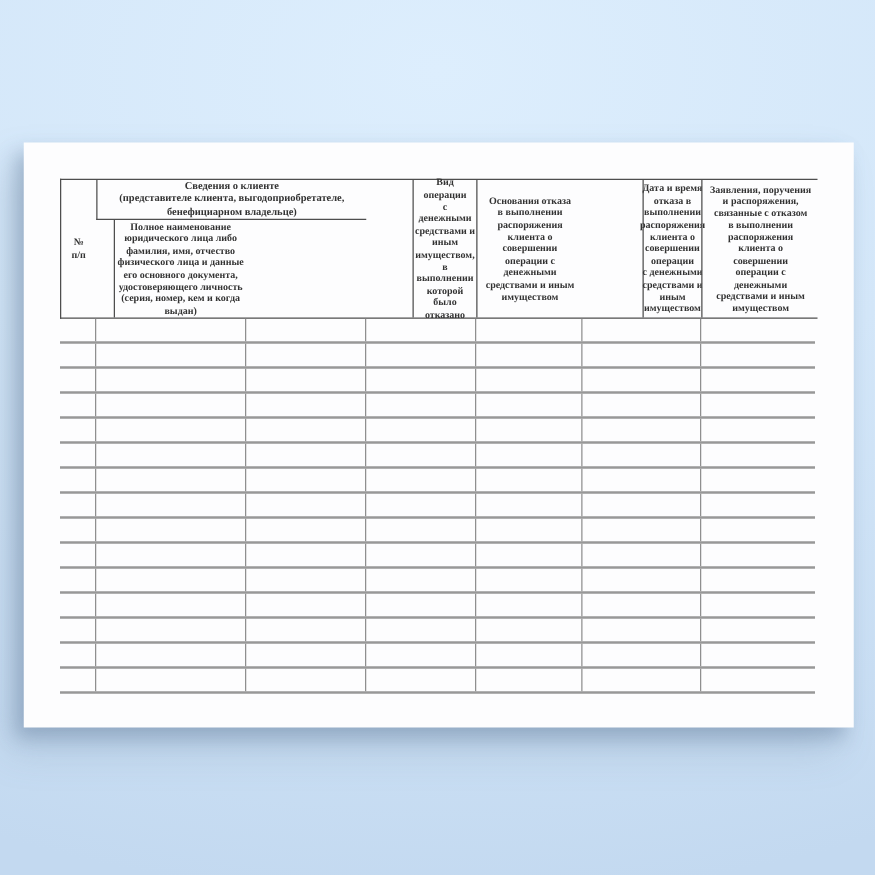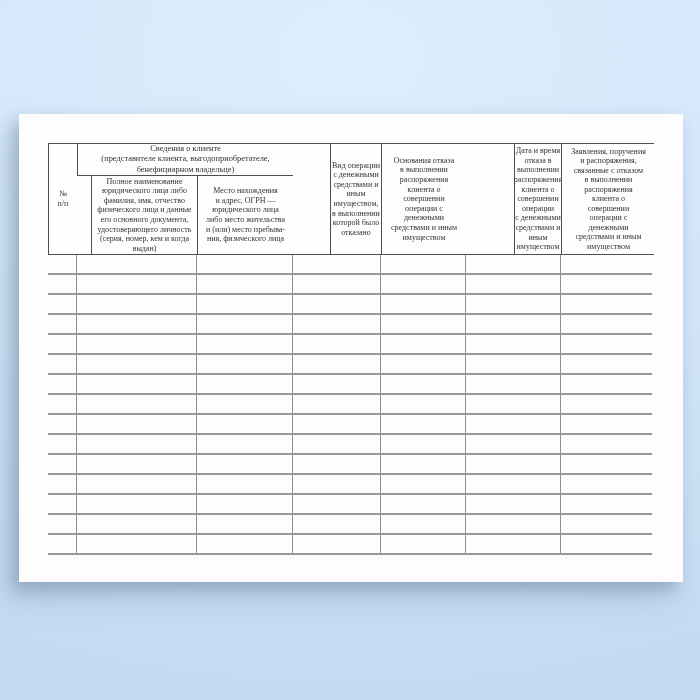--- a/index.html
+++ b/index.html
@@ -43,21 +43,21 @@
     box-sizing: border-box;
     color: #333;
   }
   .hc {
     display: flex;
     align-items: center;
     justify-content: center;
     text-align: center;
     white-space: pre-line;
     font-size: 8px;
-    font-weight: 400;
+    font-weight: 700;
     line-height: 9.6px;
     padding: 1px;
     box-sizing: border-box;
   }
   .c-no         { grid-area: 1 / 1 / 3 / 2; line-height: 10px; }
   .c-group      { grid-area: 1 / 2 / 2 / 4; border-left: 1.5px solid #4e4e4e; border-bottom: 1.5px solid #4e4e4e; font-size: 8.4px; line-height: 10.2px; }
   .c-fullname   { grid-area: 2 / 2 / 3 / 3; border-left: 1.5px solid #4e4e4e; margin-left: 14px; }
   .c-location   { grid-area: 2 / 3 / 3 / 4; border-left: 1.5px solid #4e4e4e; }
   .c-operation  { grid-area: 1 / 4 / 3 / 5; border-left: 1.5px solid #4e4e4e; margin-left: 37px; }
   .c-grounds    { grid-area: 1 / 5 / 3 / 6; border-left: 1.5px solid #4e4e4e; }
@@ -94,26 +94,20 @@
 (представителе клиента, выгодоприобретателе,
 бенефициарном владельце)</div>
         <div class="hc c-fullname">Полное наименование
 юридического лица либо
 фамилия, имя, отчество
 физического лица и данные
 его основного документа,
 удостоверяющего личность
 (серия, номер, кем и когда
 выдан)</div>
-        <div class="hc c-location">Место нахождения
-и адрес, ОГРН —
-юридического лица
-либо место жительства
-и (или) место пребыва-
-ния, физического лица</div>
         <div class="hc c-operation">Вид операции
 с денежными
 средствами и
 иным имуществом,
 в выполнении
 которой было
 отказано</div>
         <div class="hc c-grounds">Основания отказа
 в выполнении
 распоряжения

